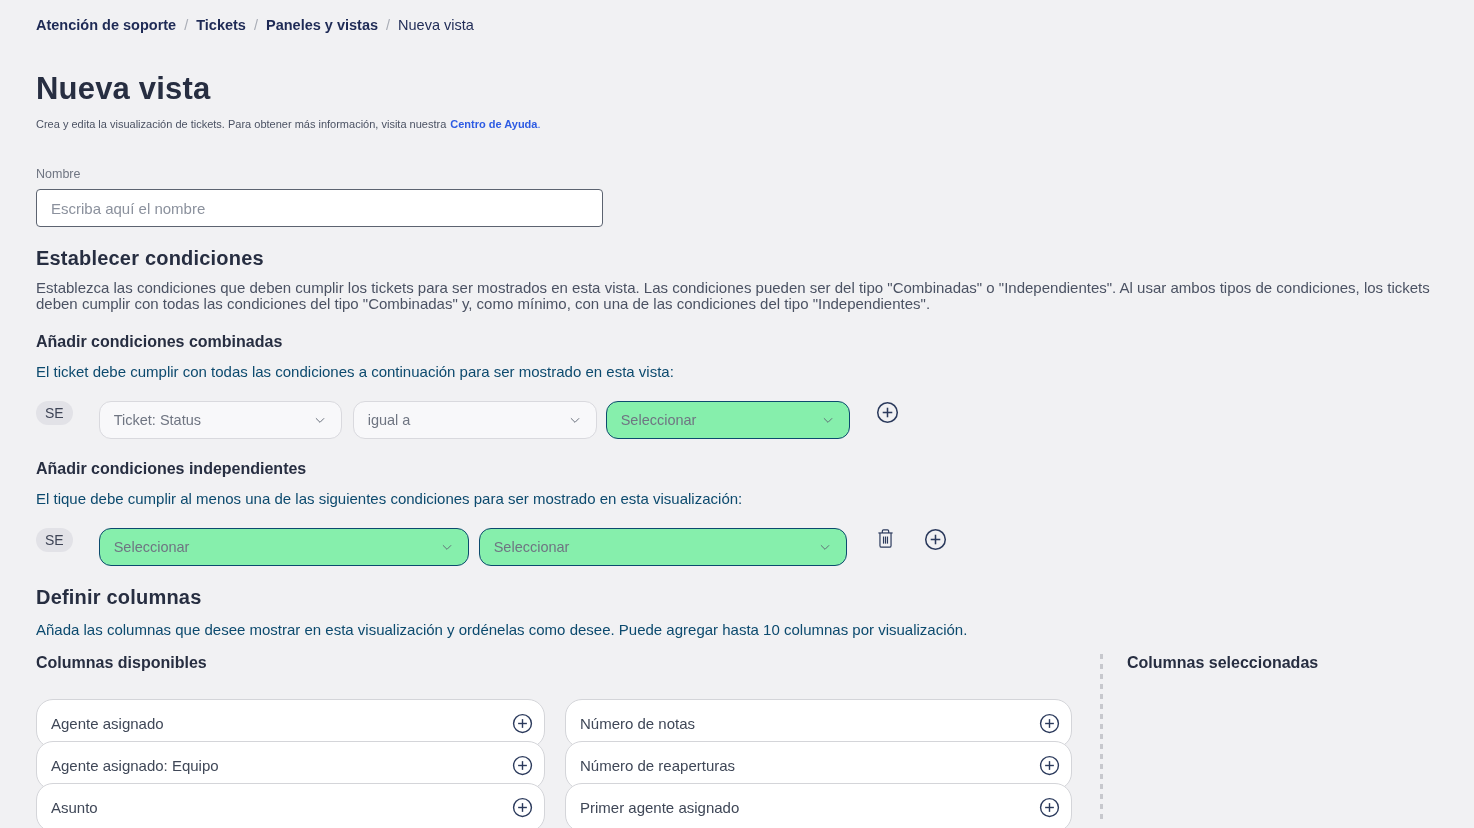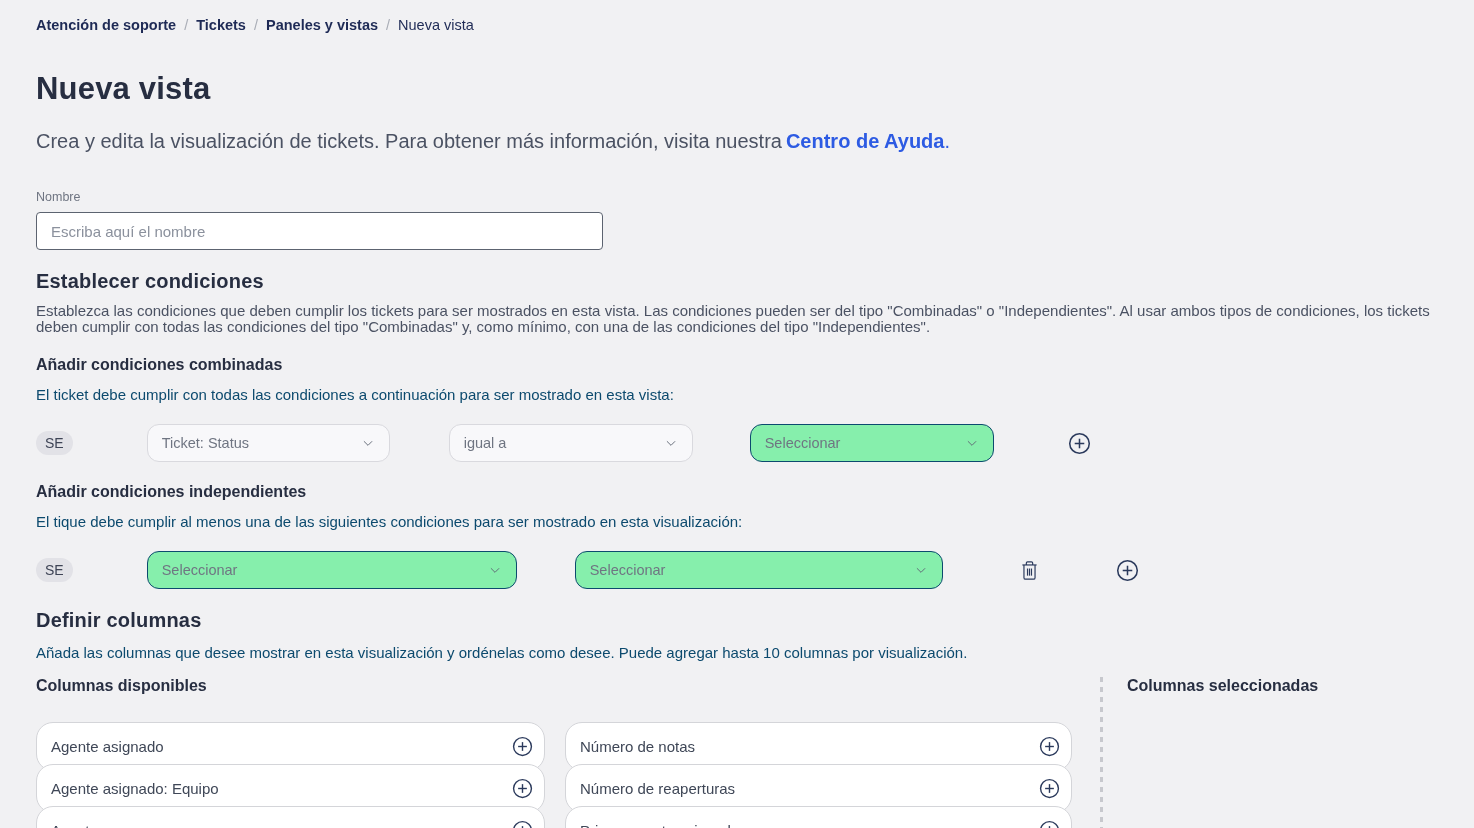--- a/index.html
+++ b/index.html
@@ -13,42 +13,42 @@
 
   
   .breadcrumb { font-size: 14.5px; display: flex; align-items: center; gap: 8px; }
   .crumb { color: #1e2a55; font-weight: 700; text-decoration: none; cursor: pointer; }
   .crumb.current { color: #70768
 4; font-weight: 400; cursor: default; }
   .sep { color: #a9adb6; font-weight: 400; }
 
   
   h1.page-title { font-size: 31px; font-weight: 600; color: #272e41; margin-top: 38px; letter-spacing: 0.2px; }
-  .subtitle { font-size: 20px; margin-top: 23px; color: #4b5263; }
+  .subtitle { font-size: 11px; margin-top: 11px; color: #4b5263; }
   .help-link { color: #2d5be3; font-weight: 700; text-decoration: none; margin-left: 4px; cursor: pointer; }
   .period { color: #2d5be3; }
 
   
   .field-label { font-size: 12.5px; color: #6f7582; margin-top: 37px; }
   .name-input {
     margin-top: 8px; width: 567px; height: 38px;
     border: 1px solid #5c6370; border-radius: 4px; background: #ffffff;
     font-family: "Liberation Sans", sans-serif; font-size: 15px; color: #3c4254;
     padding: 0 14px; outline: none; display: block;
   }
   .name-input::placeholder { color: #8b919d; }
 
   
   h2.section-title { font-size: 20px; font-weight: 700; color: #272e41; margin-top: 20px; letter-spacing: 0.2px; }
   .section-desc { font-size: 15px; line-height: 16px; margin-top: 10px; max-width: 1424px; color: #4b5263; }
   h3.sub-title { font-size: 16px; font-weight: 700; color: #272e41; margin-top: 21px; }
   .sub-desc { font-size: 15px; margin-top: 12px; color: #0c4a6e; }
 
   
-  .cond-row { display: flex; align-items: center; margin-top: 21px; gap: 48px; }
+  .cond-row { display: flex; align-items: flex-start; margin-top: 21px; }
   .se-badge {
     background: #e2e2e7; color: #3e4456; font-size: 14px; font-weight: 400;
     border-radius: 13px; padding: 4px 9px; min-width: 31px; text-align: center;
   }
   .select {
     height: 38px; border-radius: 12px; display: flex; align-items: center;
     justify-content: space-between; padding: 0 14px; cursor: pointer;
   }
   .select.light { background: #f8f8fa; border: 1px solid #d9d9de; }
   .select.active { background: #86efac; border: 1px solid #0c4a6e; }

